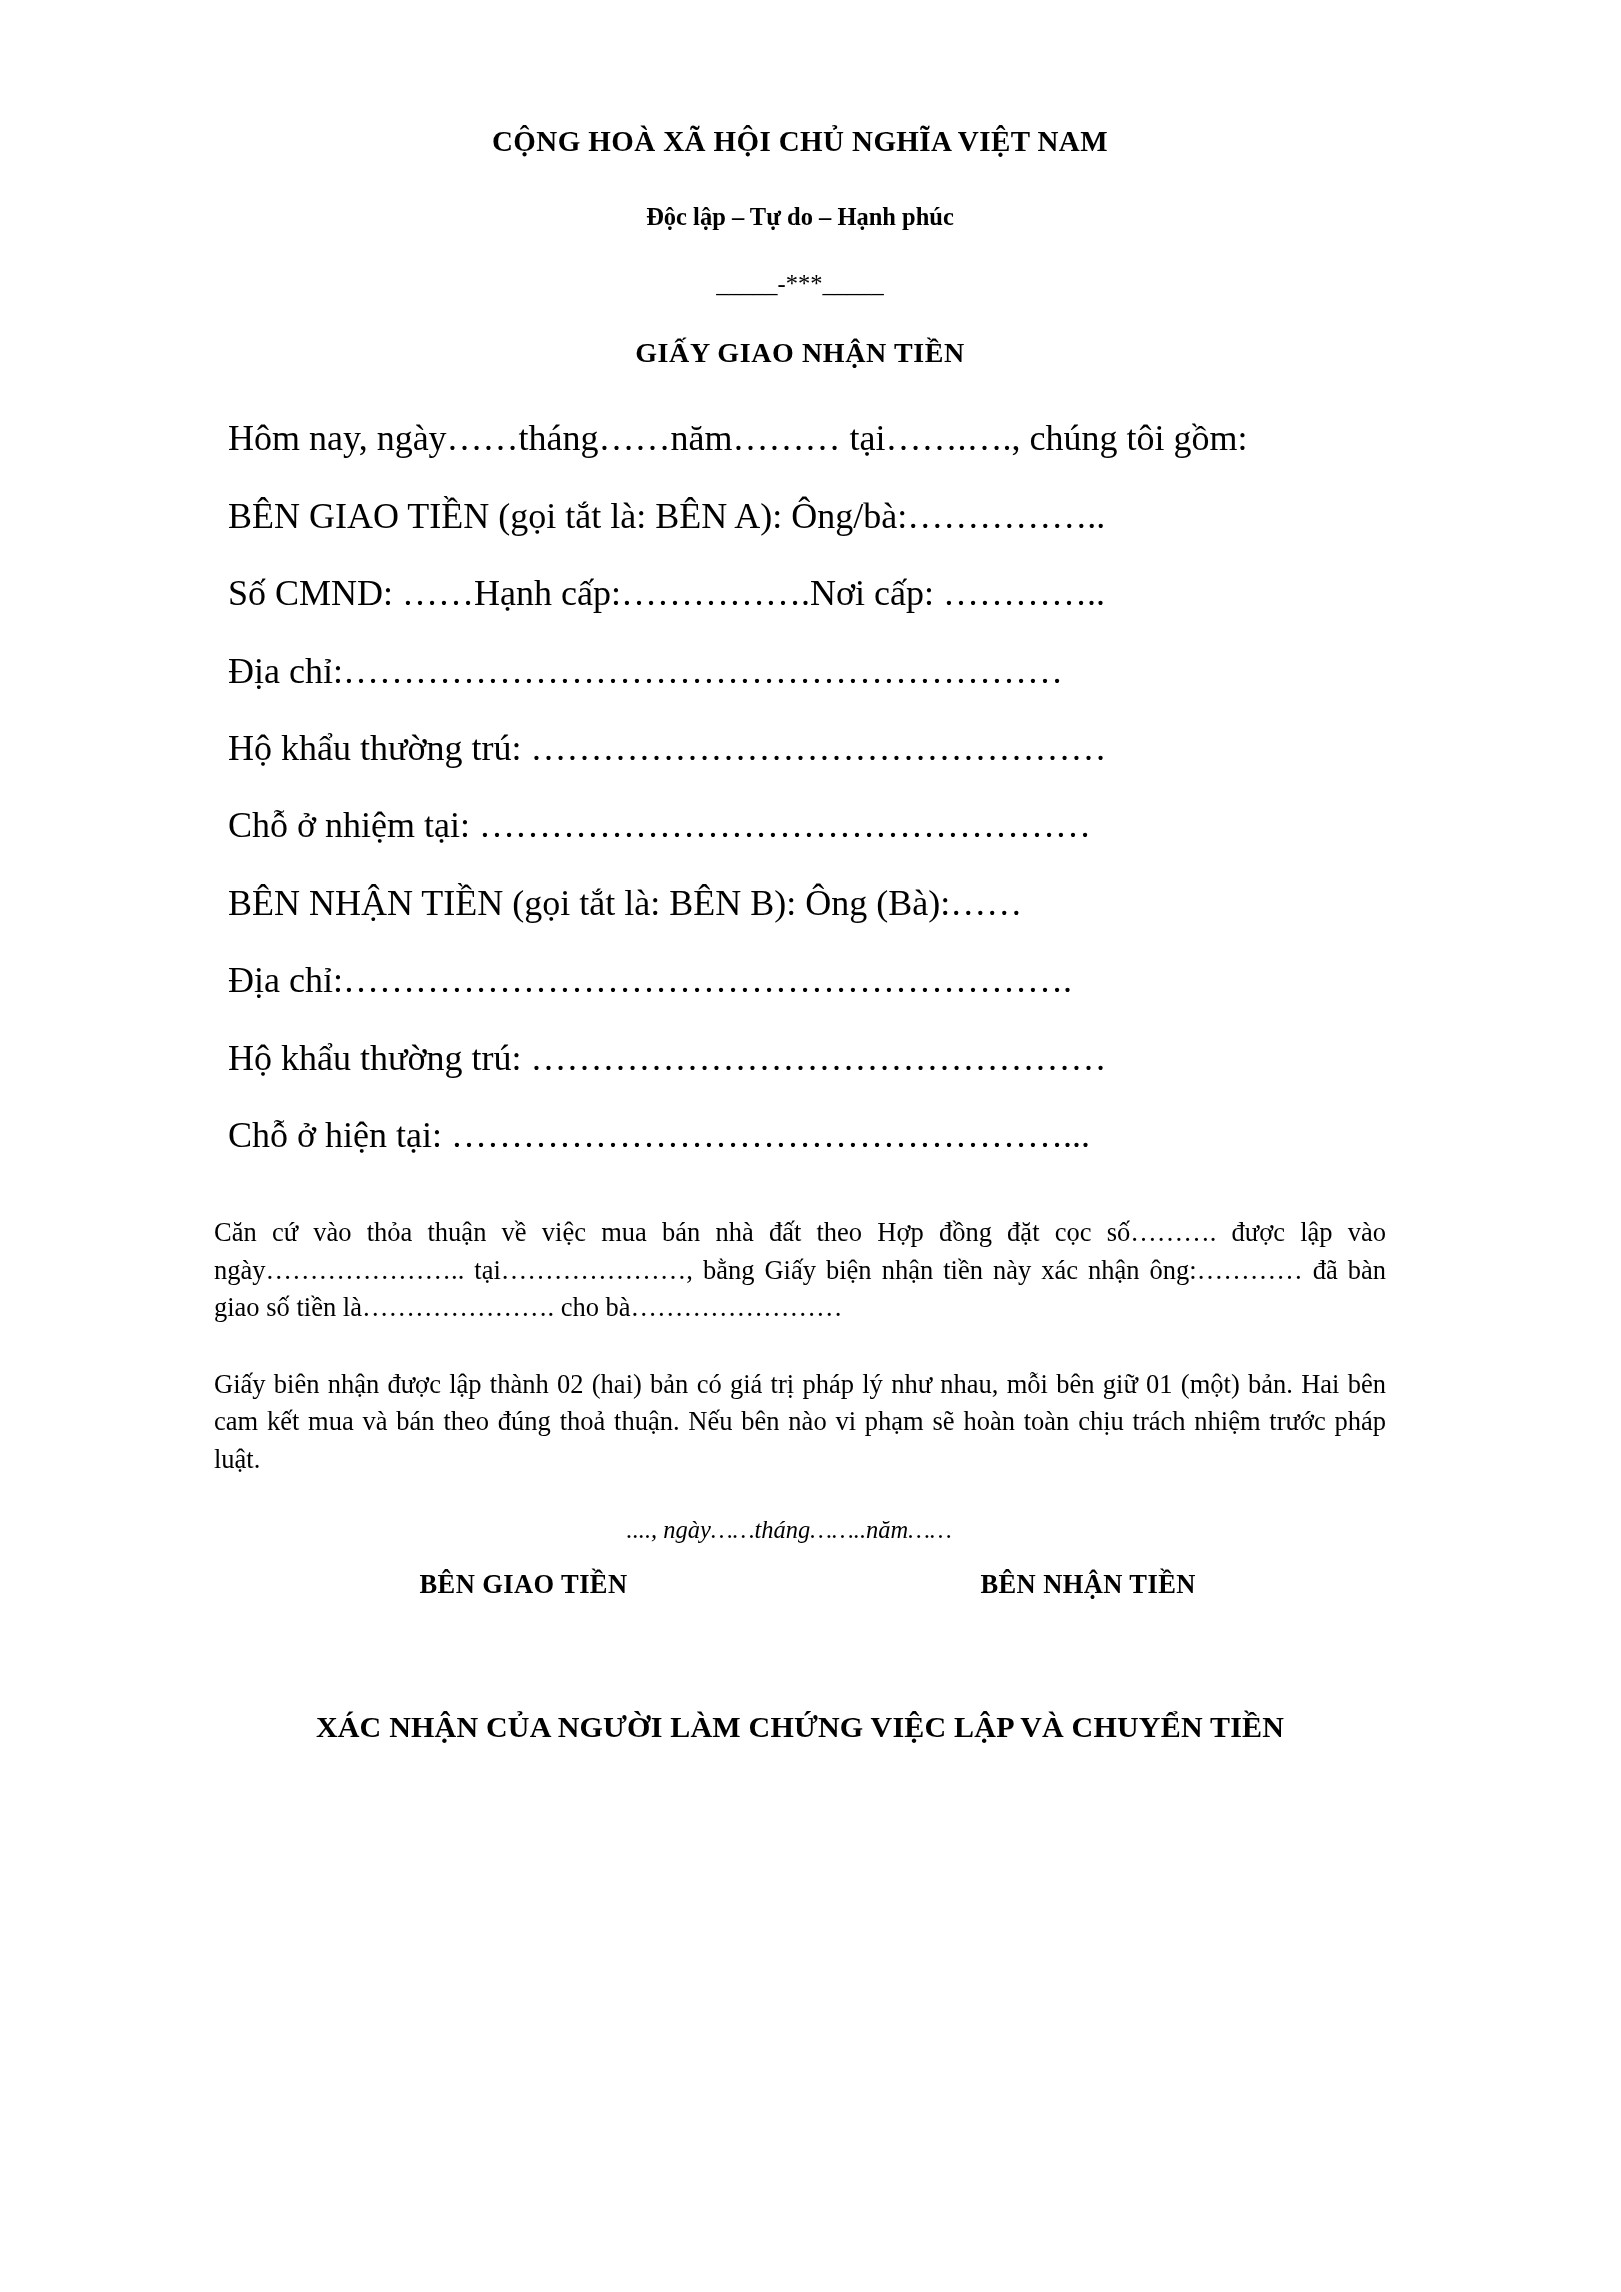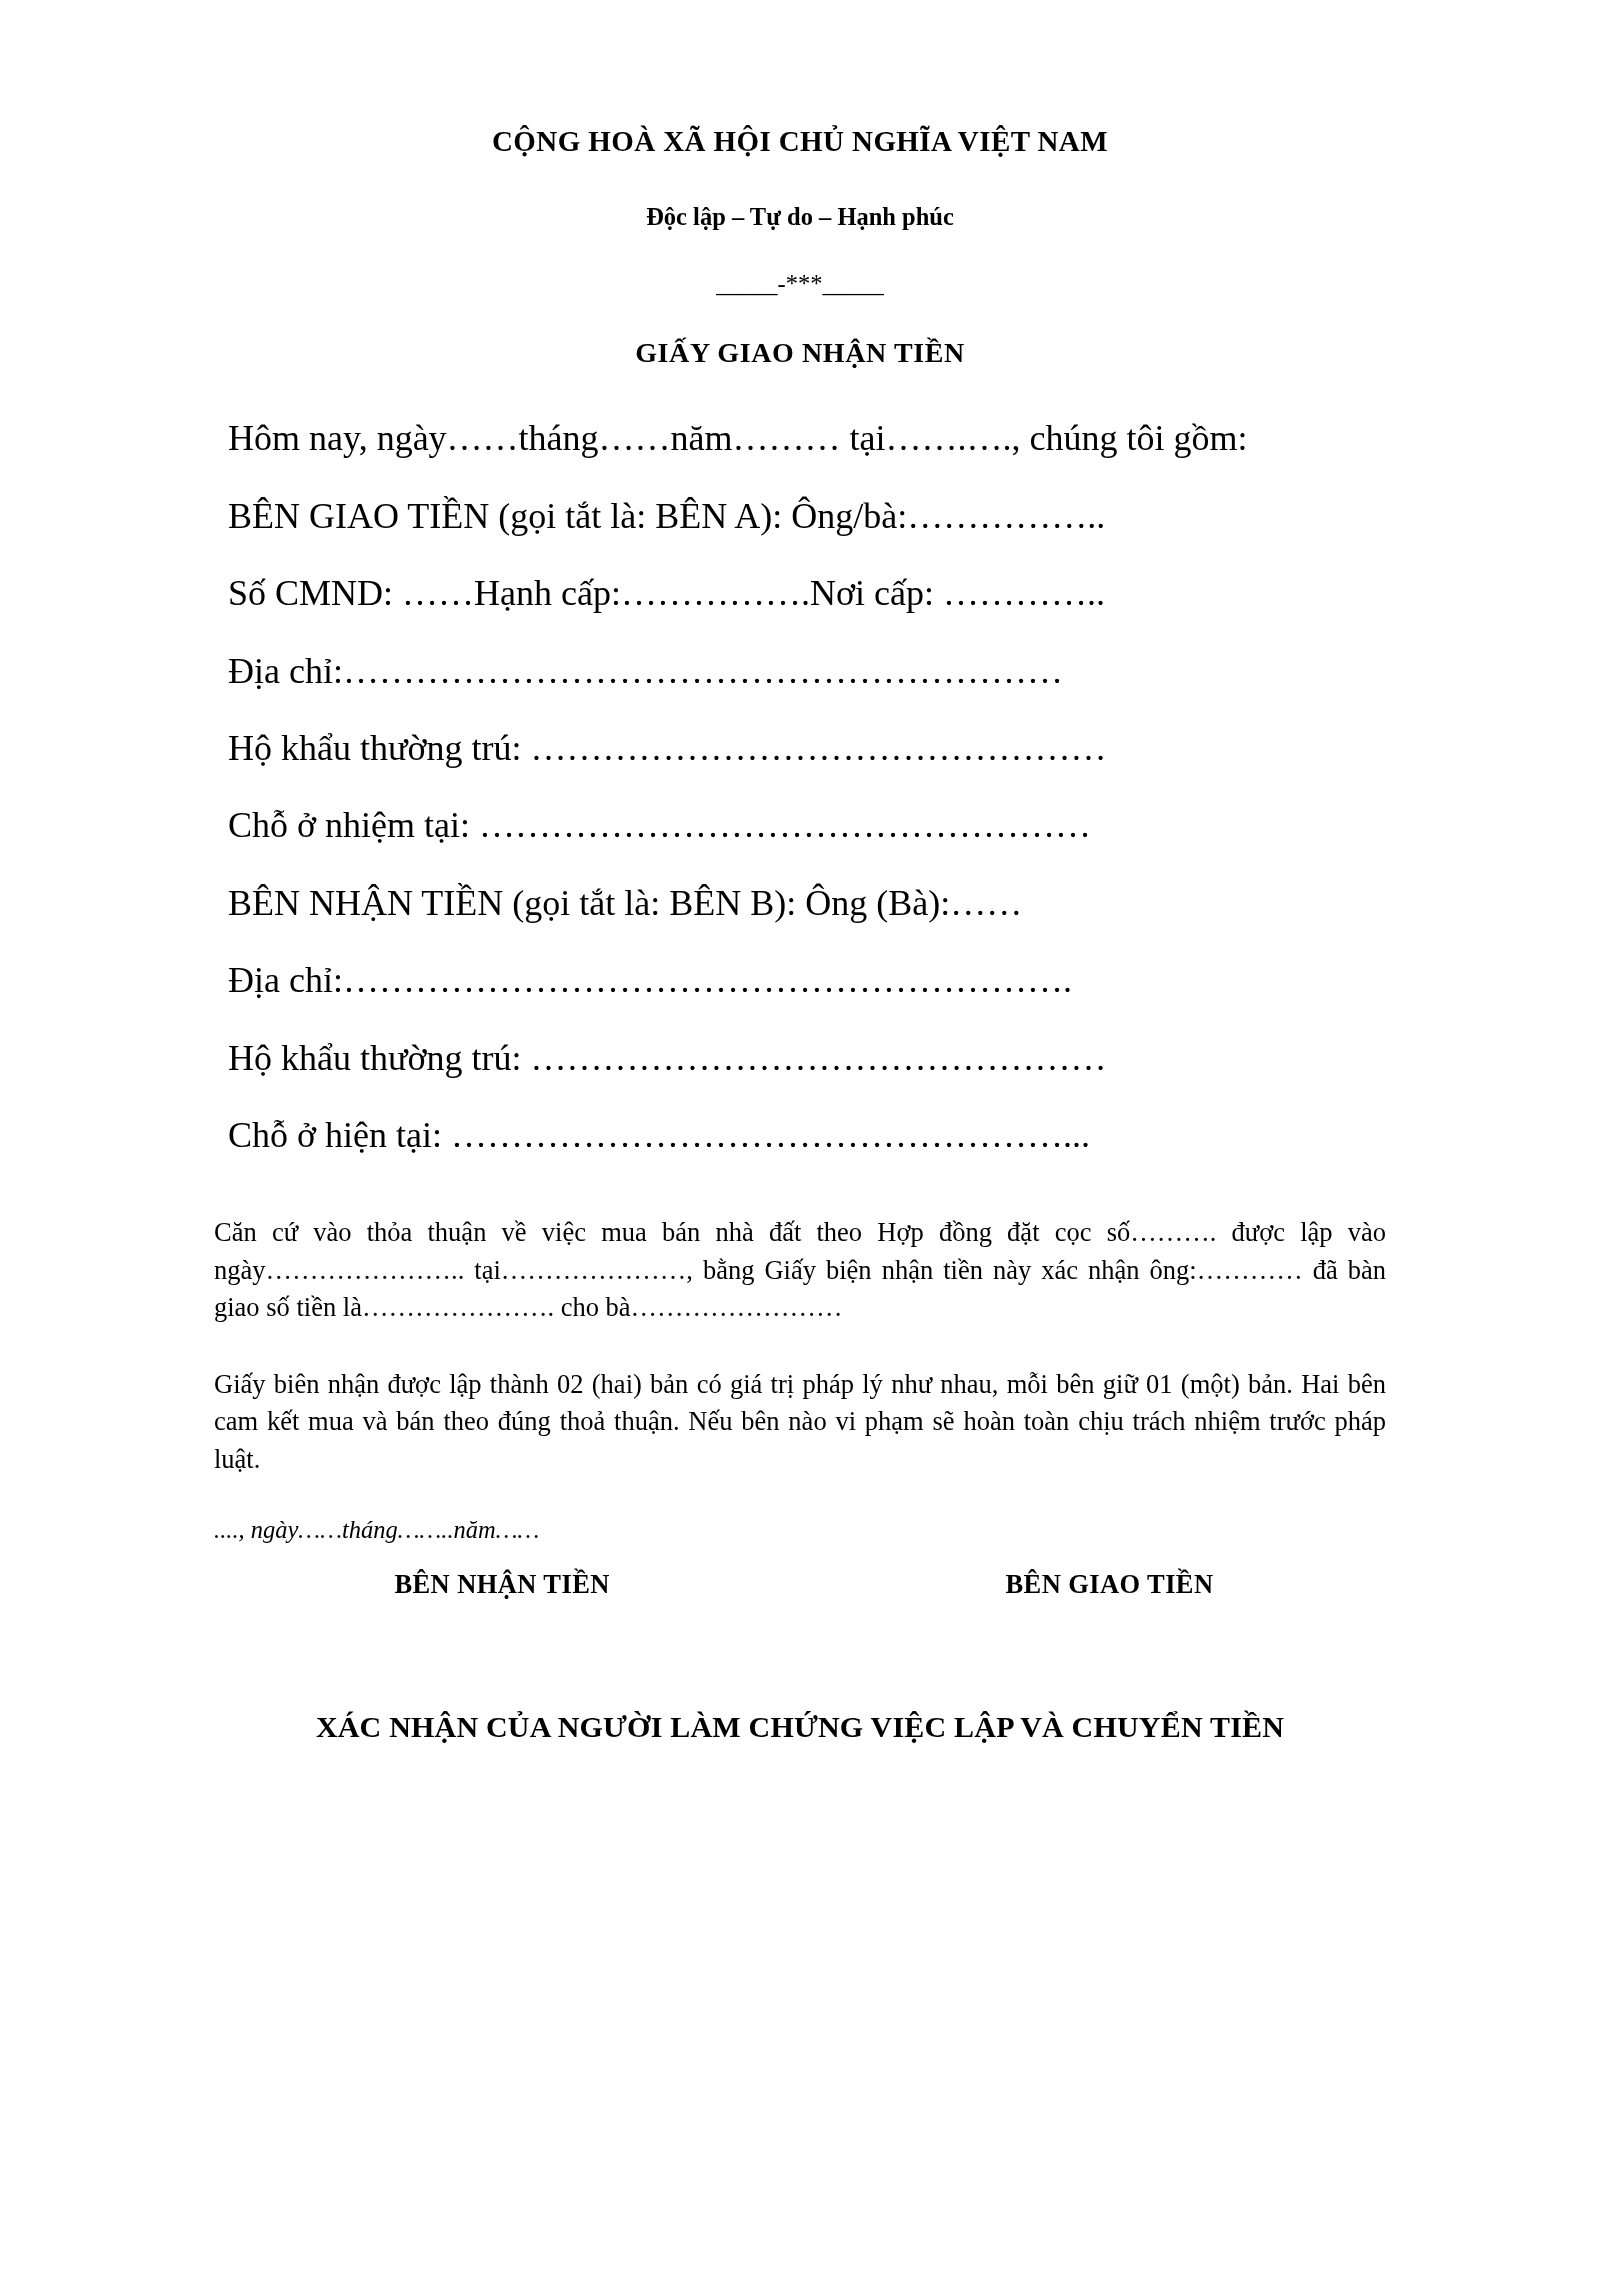--- a/index.html
+++ b/index.html
@@ -91,21 +91,21 @@
     padding-top: 47px;
   }
   .para-second {
     padding-top: 39px;
   }
 
   
   .date-line {
     font-size: 24.5px;
     font-style: italic;
-    text-align: left;
+    text-align: center;
     padding-top: 37px;
     padding-right: 21.6px;
     margin: 0;
   }
   .sign-row {
     display: flex;
     padding-top: 25.5px;
   }
   .sign-col {
     font-size: 26.5px;
@@ -176,21 +176,21 @@
 
     </div>
 
     <div class="para para-main">Căn cứ vào thỏa thuận về việc mua bán nhà đất theo Hợp đồng đặt cọc số………. được lập vào ngày………………….. tại…………………, bằng Giấy biện nhận tiền này xác nhận ông:………… đã  bàn giao số tiền là…………………. cho bà……………………</div>
 
     <div class="para para-second">Giấy biên nhận được lập thành 02 (hai) bản có giá trị pháp lý như nhau, mỗi bên giữ 01 (một) bản. Hai bên cam kết mua và bán theo đúng thoả thuận. Nếu bên nào vi phạm sẽ hoàn toàn chịu trách nhiệm trước pháp luật.</div>
 
     <div class="date-line">...., ngày……tháng……..năm……</div>
 
     <div class="sign-row">
+      <div class="sign-col sign-col-left">BÊN GIAO TIỀN</div>
       <div class="sign-col sign-col-right">BÊN NHẬN TIỀN</div>
-      <div class="sign-col sign-col-left">BÊN GIAO TIỀN</div>
     </div>
 
     <div class="witness">XÁC NHẬN CỦA NGƯỜI LÀM CHỨNG VIỆC LẬP VÀ CHUYỂN TIỀN</div>
 
   </div>
 </div>
 
 
 </body></html>

